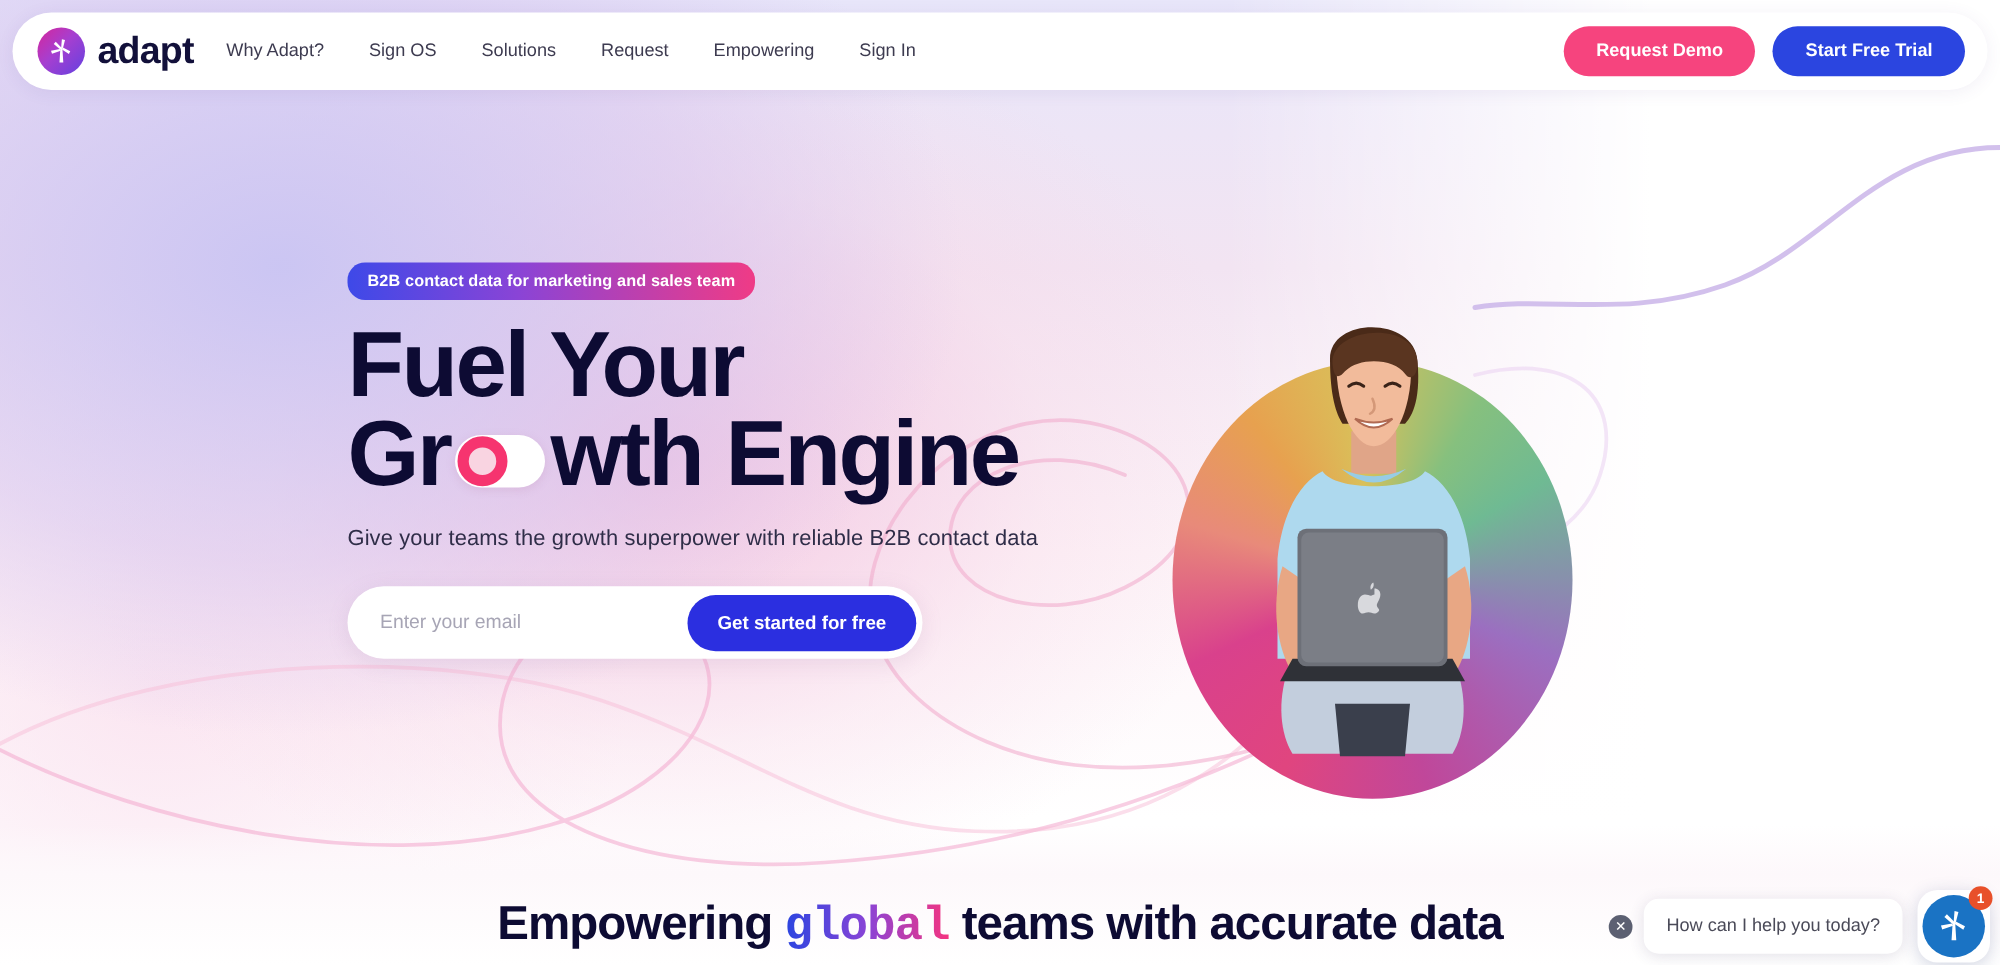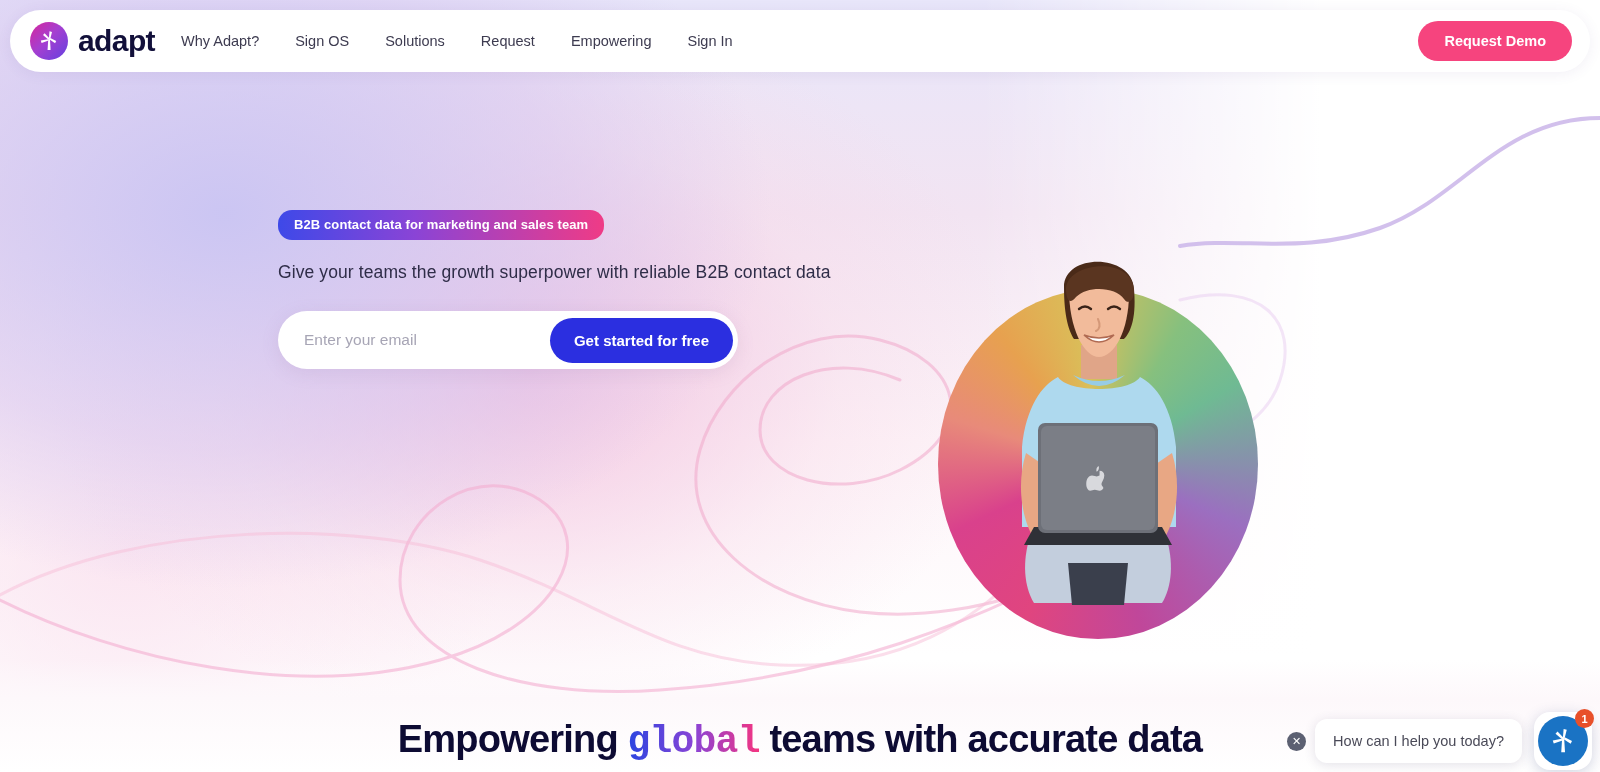--- a/index.html
+++ b/index.html
@@ -440,29 +440,40 @@
       <span class="nav-item">Why Adapt?</span>
       <span class="nav-item">Sign OS</span>
       <span class="nav-item">Solutions</span>
       <span class="nav-item">Request</span>
       <span class="nav-item">Empowering</span>
       <span class="nav-item">Sign In</span>
     </nav>
 
     <div class="header-actions">
       <button class="btn-demo">Request Demo</button>
+      <button class="btn-trial">Start Free Trial</button>
     </div>
   </div>
 
   <div class="hero">
 
     <div class="hero-left">
 
       <div class="badge">B2B contact data for marketing and sales team</div>
 
+      <h1 class="headline">
+        <div>Fuel Your</div>
+        <div class="headline-line2">
+          <span>Gr</span>
+          <span class="toggle-o">
+            <span class="toggle-knob"></span>
+          </span>
+          <span>wth Engine</span>
+        </div>
+      </h1>
 
       <p class="subheadline">Give your teams the growth superpower with reliable B2B contact data</p>
 
       <form class="email-form">
         <input class="email-input" type="text" placeholder="Enter your email" style="">
         <button class="btn-getstarted">Get started for free</button>
       </form>
     </div>
 
     <div class="hero-art">

